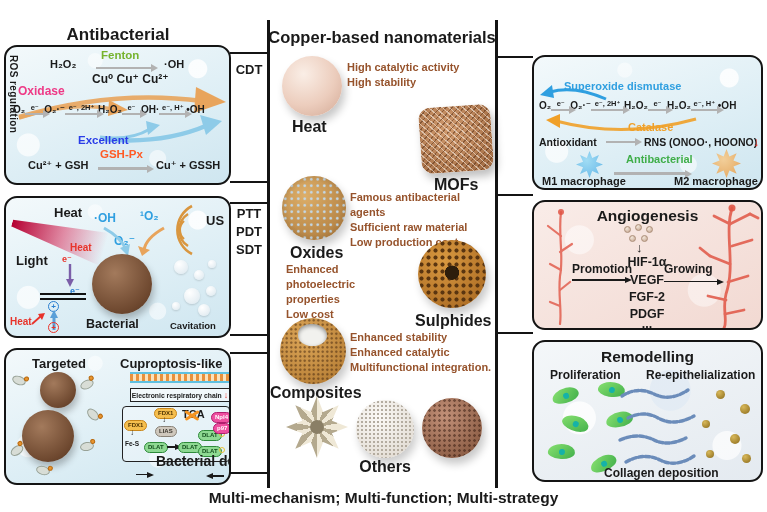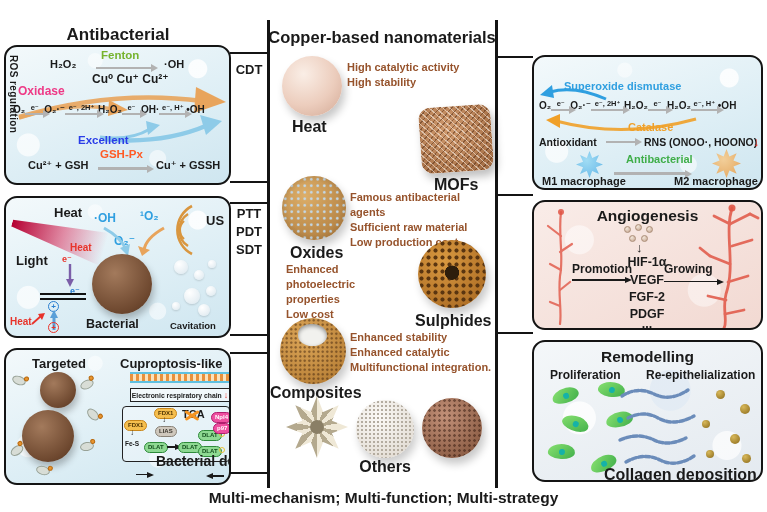--- a/index.html
+++ b/index.html
@@ -469,17 +469,17 @@
         <path d="M6 58 q 18 -8 34 0 q 14 7 32 -2"></path>
         <path d="M12 80 q 18 -10 34 -2 q 16 8 34 -4"></path>
       </g>
     </svg>
     <div class="gdot" style="left:182px;top:48px;width:9px;height:9px"></div>
     <div class="gdot" style="left:206px;top:62px;width:10px;height:10px"></div>
     <div class="gdot" style="left:168px;top:78px;width:8px;height:8px"></div>
     <div class="gdot" style="left:196px;top:92px;width:10px;height:10px"></div>
     <div class="gdot" style="left:172px;top:108px;width:8px;height:8px"></div>
     <div class="gdot" style="left:208px;top:112px;width:9px;height:9px"></div>
-    <span class="abs b nw" style="left:70px;top:124px;font-size:16px">Collagen deposition</span>
+    <span class="abs b nw" style="left:70px;top:124px;font-size:12px">Collagen deposition</span>
   </div>
 
   <div class="abs b ctr" style="left:0;top:489px;width:767px;font-size:15.5px">Multi-mechanism; Multi-function; Multi-strategy</div>
 </div>
 
 </body></html>

